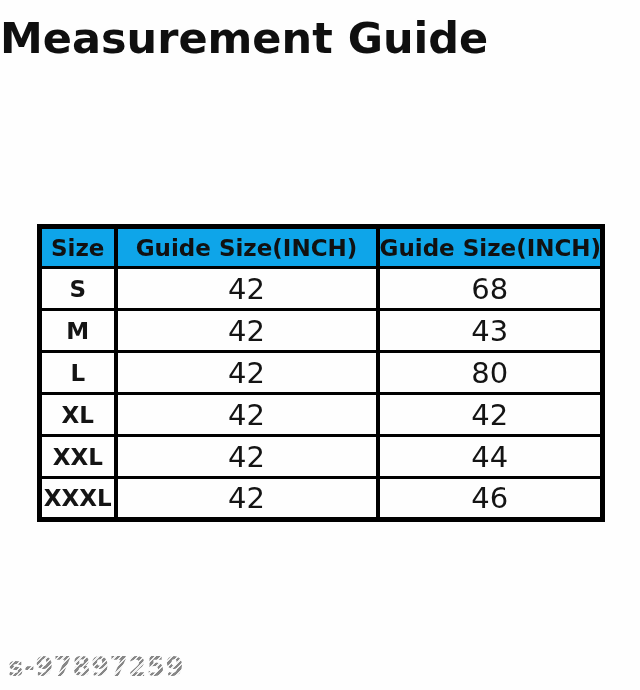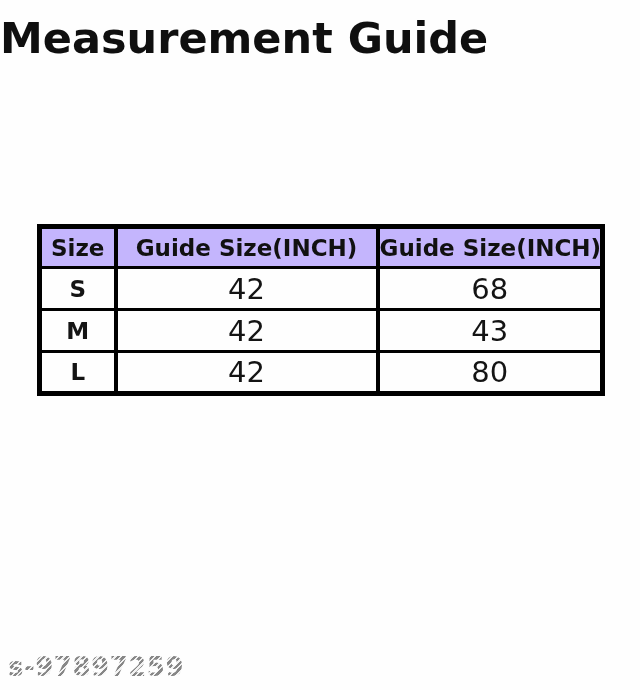--- a/index.html
+++ b/index.html
@@ -39,21 +39,21 @@
     overflow: hidden;
     white-space: nowrap;
   }
   .size-table th:nth-child(2), .size-table td:nth-child(2),
   .size-table th:nth-child(3), .size-table td:nth-child(3) {
     border-left-width: 4px;
   }
   .size-table thead tr { height: 41px; }
   .size-table tbody tr { height: 42px; }
   .size-table thead th {
-    background: #c4b5fd;
+    background: #0ea5e9;
     font-size: 23px;
     font-weight: bold;
     color: #111;
     margin-top: 20px;
   }
   .size-table tbody td {
     background: #fefefe;
     font-size: 29px;
     font-weight: normal;
     color: #141414;
@@ -124,17 +124,32 @@
     <tr>
       <td class="size-col">M</td>
       <td>42</td>
       <td>43</td>
     </tr>
     <tr>
       <td class="size-col">L</td>
       <td>42</td>
       <td>80</td>
     </tr>
+    <tr>
+      <td class="size-col">XL</td>
+      <td>42</td>
+      <td>42</td>
+    </tr>
+    <tr>
+      <td class="size-col">XXL</td>
+      <td>42</td>
+      <td>44</td>
+    </tr>
+    <tr>
+      <td class="size-col">XXXL</td>
+      <td>42</td>
+      <td>46</td>
+    </tr>
   </tbody>
 </table>
 
 <div class="watermark">s-97897259</div>
 <div class="watermark-cutoff" aria-hidden="true">s-97897259</div>
 
 </body></html>

